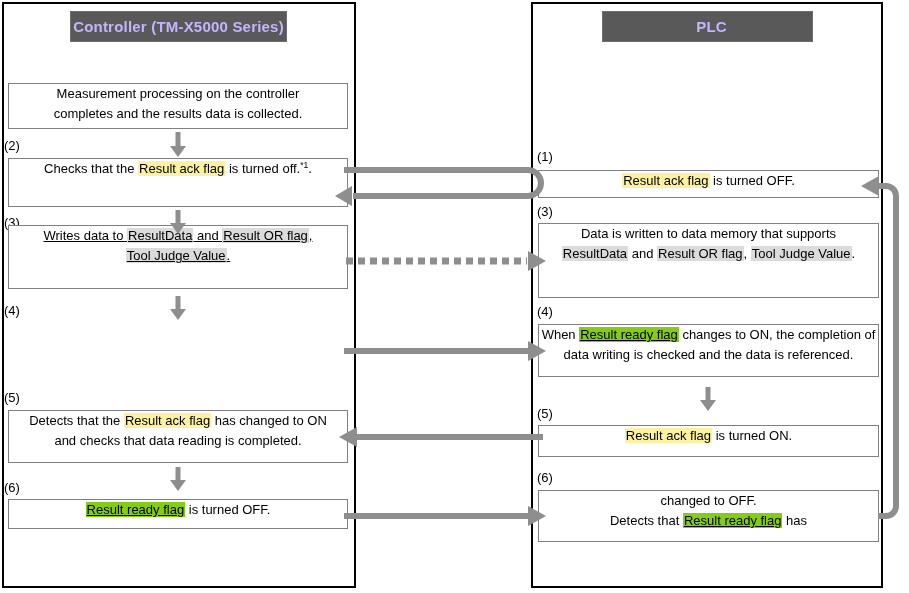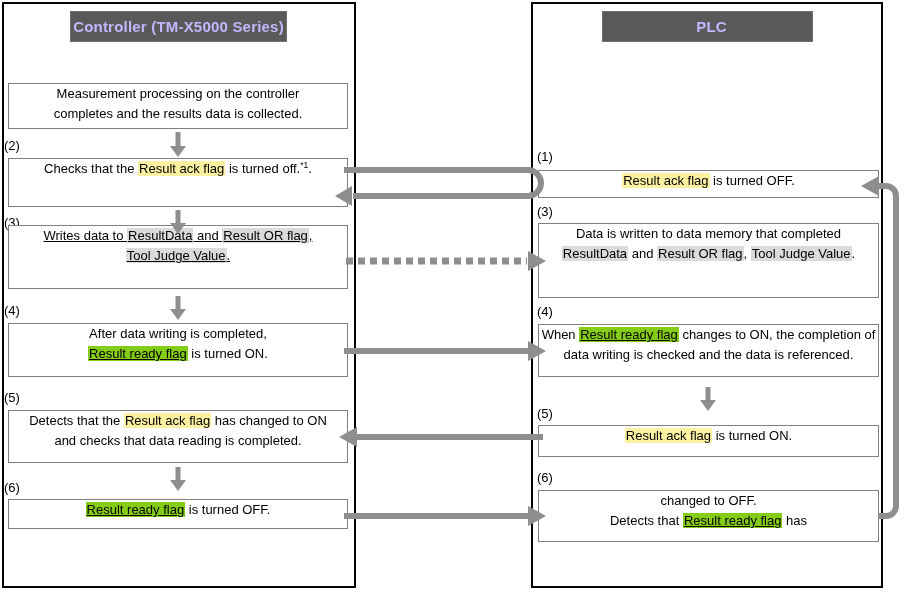--- a/index.html
+++ b/index.html
@@ -59,26 +59,20 @@
 
   <div class="step-label" style="left:4px;top:215px;">(3)</div>
   <div class="step-box" style="left:8px;top:225px;width:340px;height:64px;text-decoration:underline;">
     <div>
         <div class="tline"><span>Writes data to </span><span class="hl hl-gray">ResultData</span><span> and </span><span class="hl hl-gray">Result OR flag</span><span>,</span></div>
         <div class="tline"><span class="hl hl-gray">Tool Judge Value</span><span>.</span></div>
       </div>
   </div>
 
   <div class="step-label" style="left:4px;top:303px;">(4)</div>
-  <div class="step-box" style="left:8px;top:323px;width:340px;height:54px;">
-    <div>
-        <div class="tline"><span>After data writing is completed,</span></div>
-        <div class="tline"><span class="hl hl-blue">Result ready flag</span><span> is turned ON.</span></div>
-      </div>
-  </div>
 
   <div class="step-label" style="left:4px;top:390px;">(5)</div>
   <div class="step-box" style="left:8px;top:410px;width:340px;height:53px;">
     <div>
         <div class="tline"><span>Detects that the </span><span class="hl hl-yellow">Result ack flag</span><span> has changed to ON</span></div>
         <div class="tline"><span>and checks that data reading is completed.</span></div>
       </div>
   </div>
 
   <div class="step-label" style="left:4px;top:480px;">(6)</div>
@@ -91,21 +85,21 @@
   <div class="step-label" style="left:537px;top:149px;">(1)</div>
   <div class="step-box" style="left:538px;top:170px;width:341px;height:28px;">
     <div>
         <div class="tline"><span class="hl hl-yellow">Result ack flag</span><span> is turned OFF.</span></div>
       </div>
   </div>
 
   <div class="step-label" style="left:537px;top:204px;">(3)</div>
   <div class="step-box" style="left:538px;top:223px;width:341px;height:75px;">
     <div>
-        <div class="tline"><span>Data is written to data memory that completed</span></div>
+        <div class="tline"><span>Data is written to data memory that supports</span></div>
         <div class="tline"><span class="hl hl-gray">ResultData</span><span> and </span><span class="hl hl-gray">Result OR flag</span><span>, </span><span class="hl hl-gray">Tool Judge Value</span><span>.</span></div>
       </div>
   </div>
 
   <div class="step-label" style="left:537px;top:304px;">(4)</div>
   <div class="step-box" style="left:538px;top:324px;width:341px;height:53px;">
     <div>
         <div class="tline"><span>When </span><span class="hl hl-blue">Result ready flag</span><span> changes to ON, the completion of</span></div>
         <div class="tline"><span>data writing is checked and the data is referenced.</span></div>
       </div>

